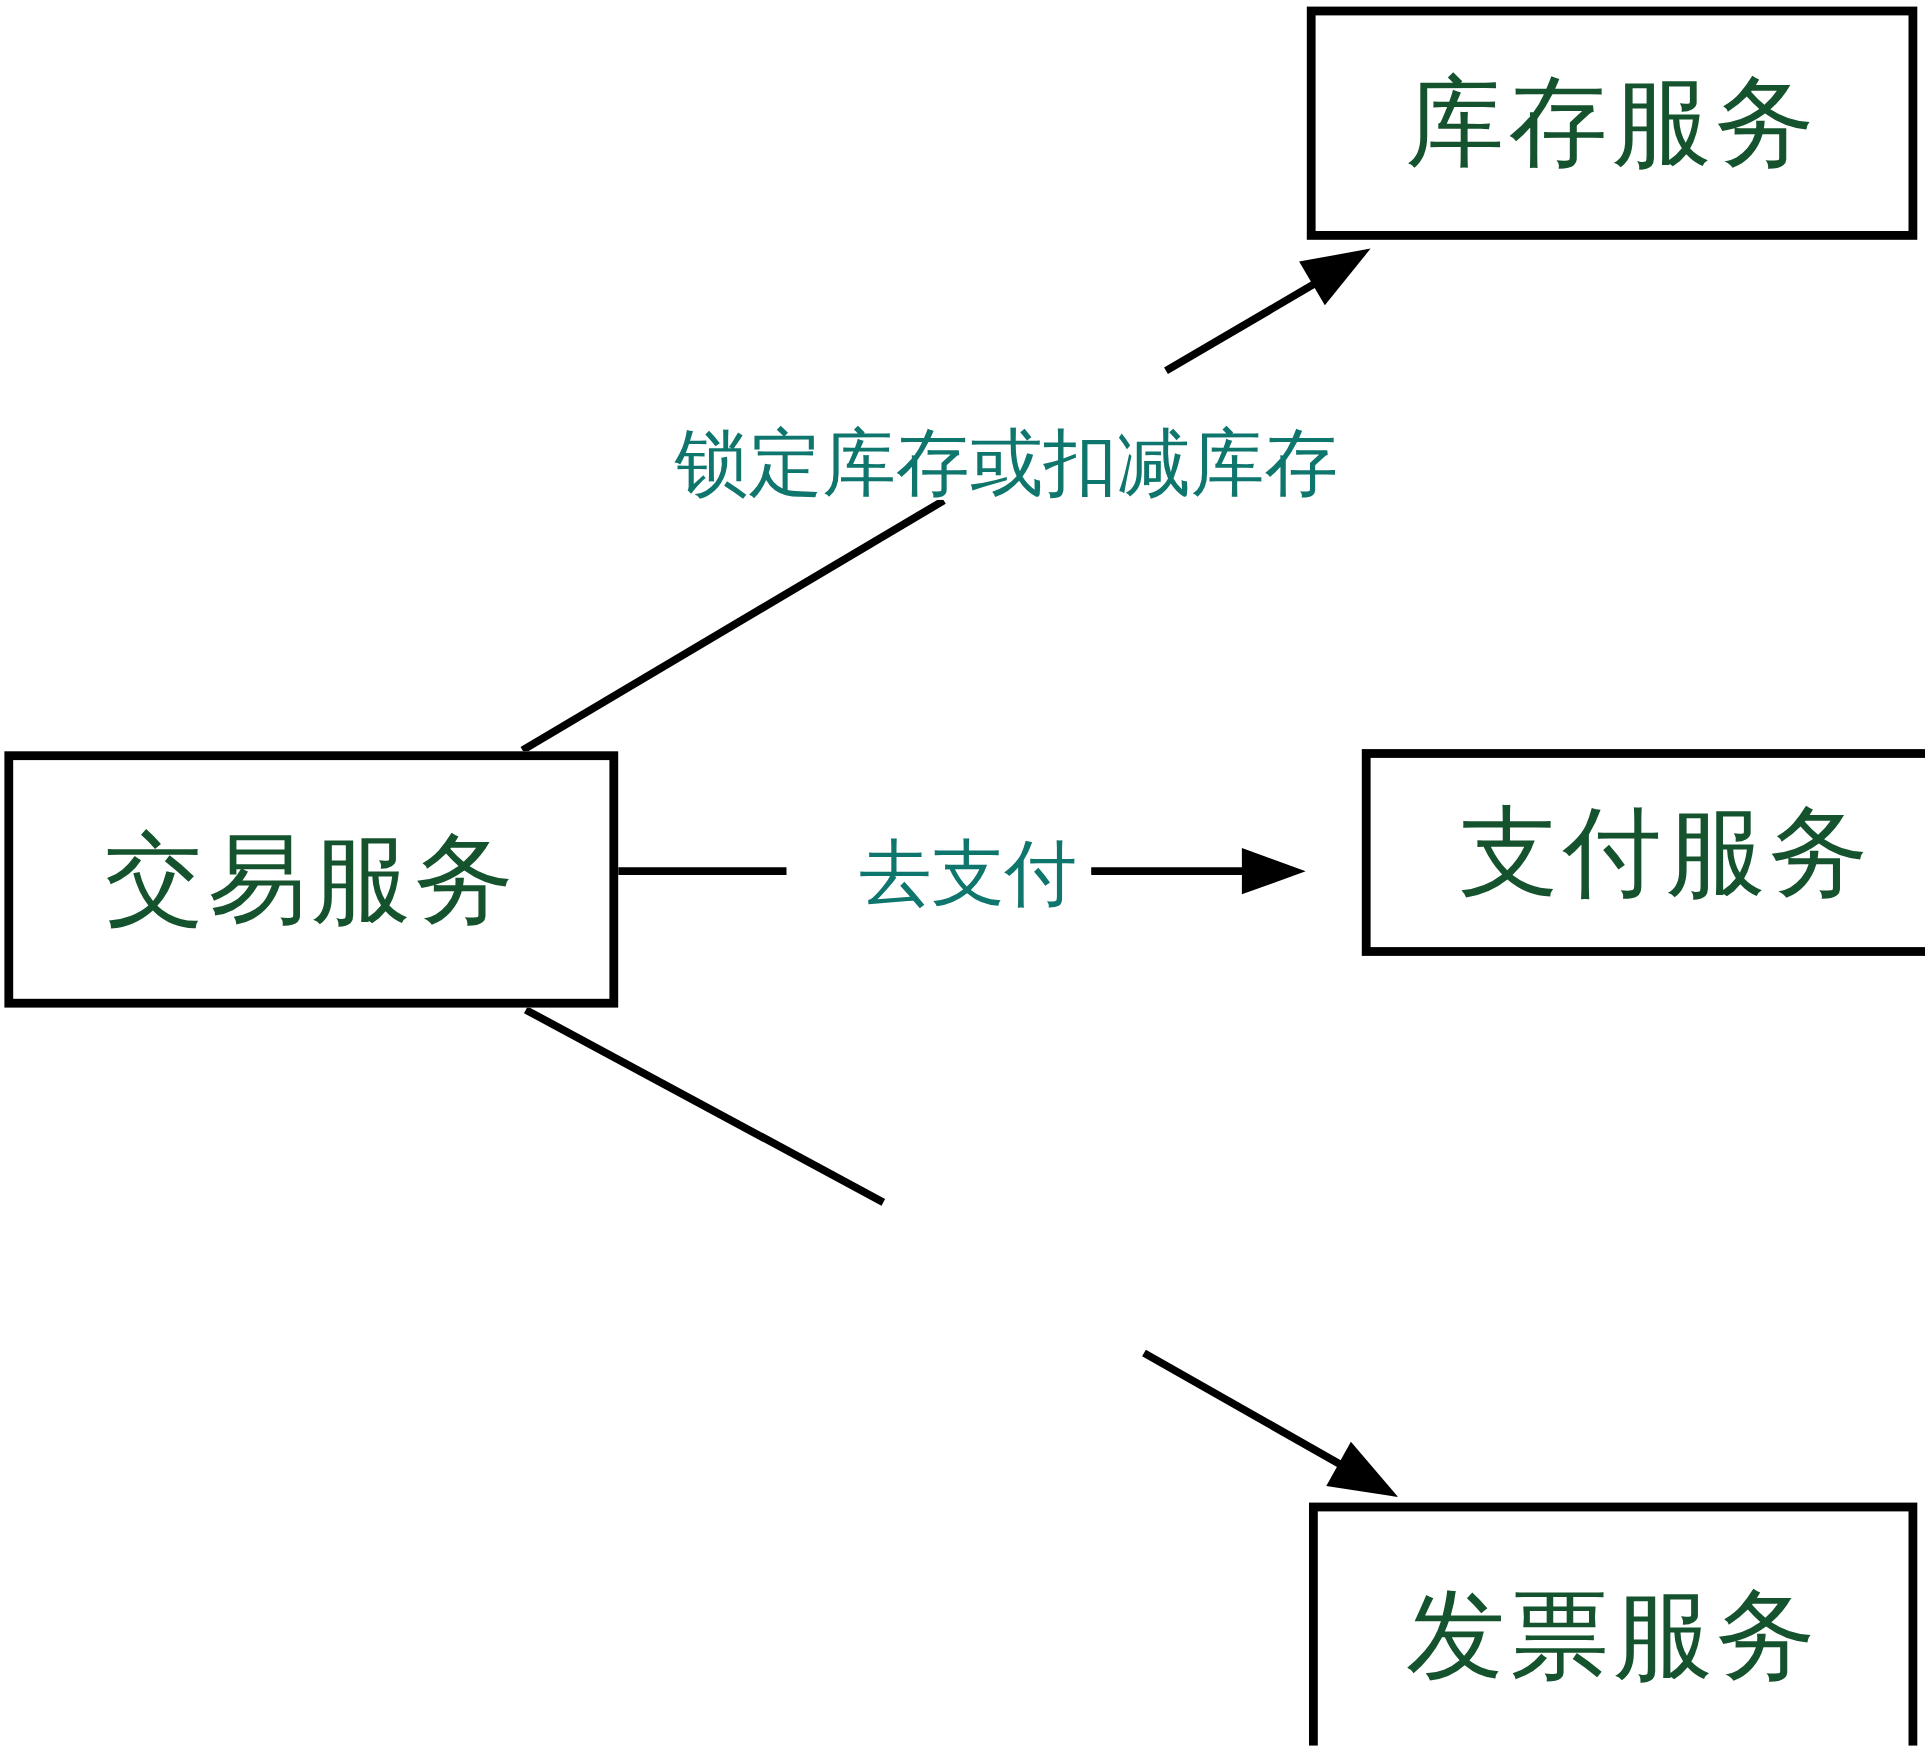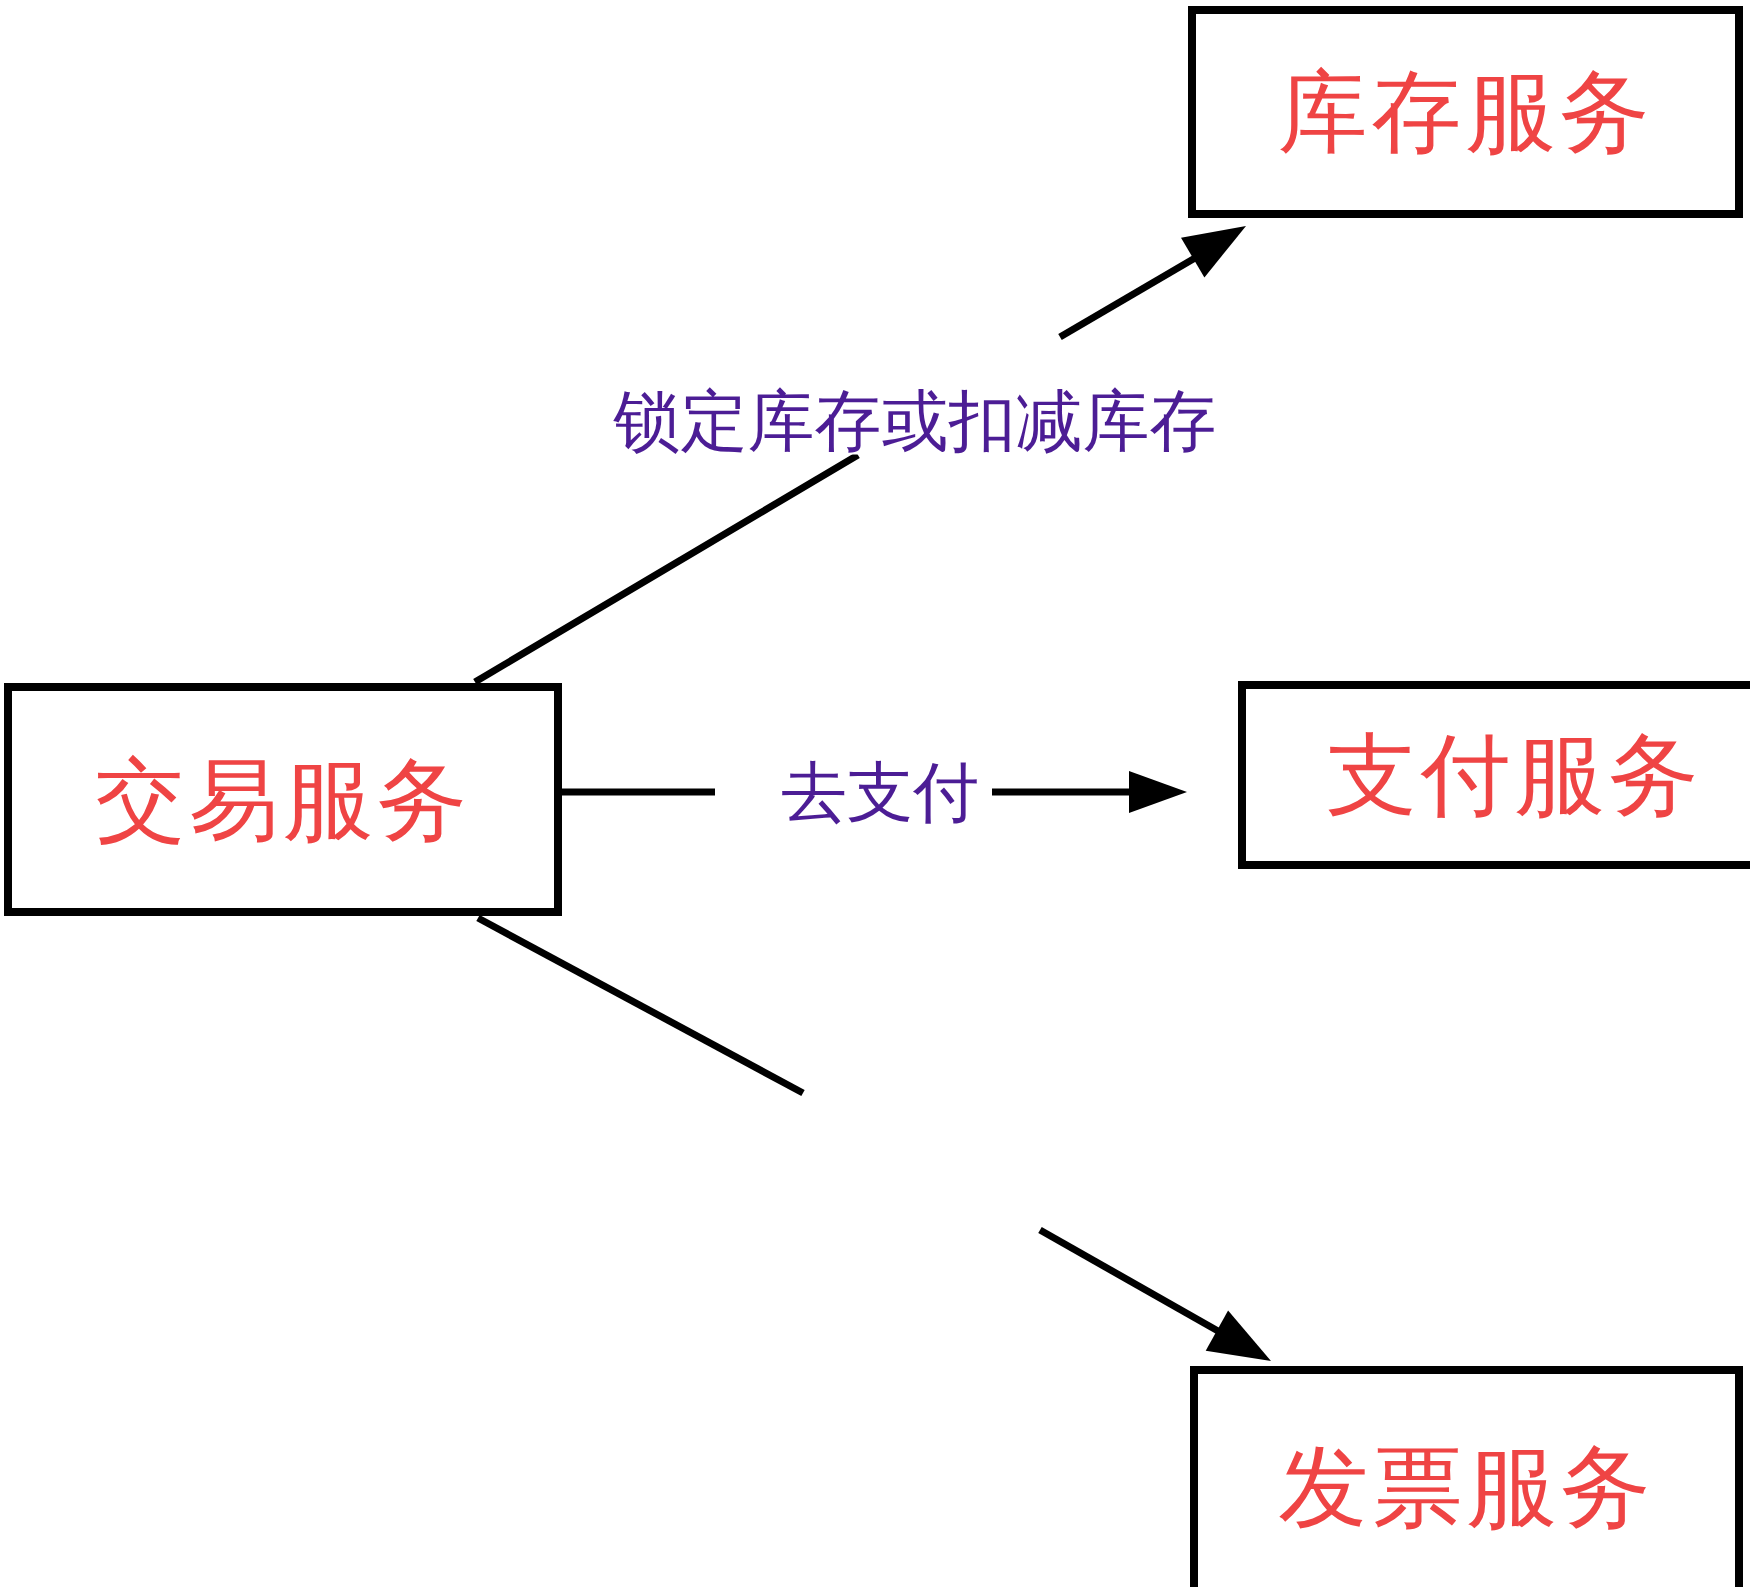--- a/index.html
+++ b/index.html
@@ -28,34 +28,34 @@
     box-sizing: border-box;
     border: 8px solid #000000;
     background: #ffffff;
     display: flex;
     align-items: center;
     justify-content: center;
   }
   .node-label {
     font-size: 90px;
     line-height: 1;
-    color: #ef4444;
+    color: #14532d;
     letter-spacing: 4px;
     white-space: nowrap;
     font-family: "Liberation Sans", "DejaVu Sans", sans-serif;
   }
   .node-trade     { left: 4px;    top: 683px;  width: 558px; height: 233px; }
   .node-inventory { left: 1188px; top: 6px;    width: 555px; height: 212px; }
   .node-payment   { left: 1238px; top: 681px;  width: 553px; height: 188px; }
   .node-invoice   { left: 1190px; top: 1366px; width: 553px; height: 242px; }
   .edge-label {
     position: absolute;
     transform: translate(-50%, -50%);
-    font-family: Liberation Serif, serif;
-    color: #4c1d95;
+    font-family: Liberation Sans, sans-serif;
+    color: #0f766e;
     line-height: 1;
     white-space: nowrap;
     background: #ffffff;
   }
   .edge-label-1 { left: 915px; top: 421px;  font-size: 67px; }
   .edge-label-2 { left: 880px; top: 793px;  font-size: 66px; }
   .edge-label-3 { left: 932px; top: 1176px; font-size: 66px; }
   .edge-line {
     stroke: #000000;
     stroke-width: 7;

